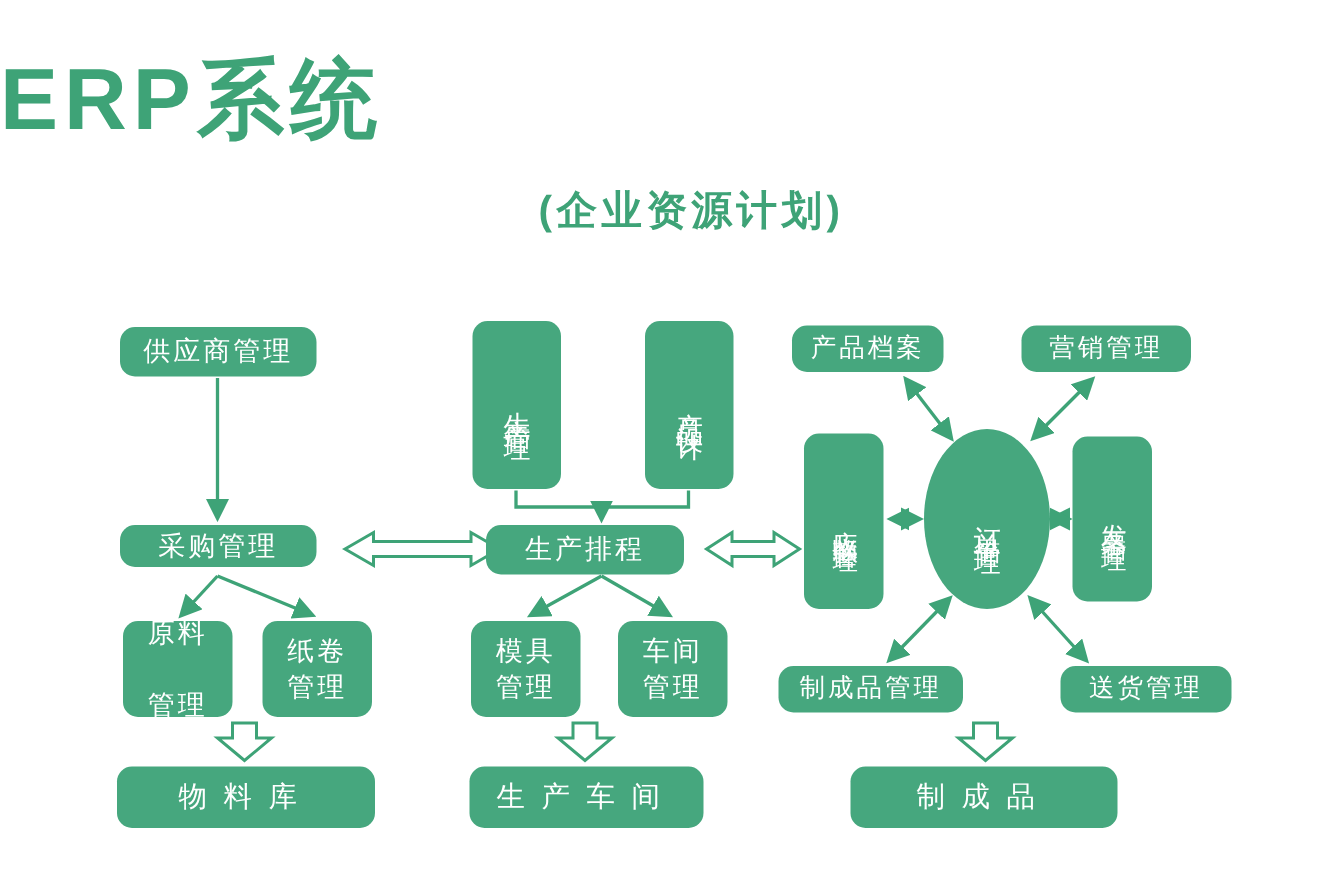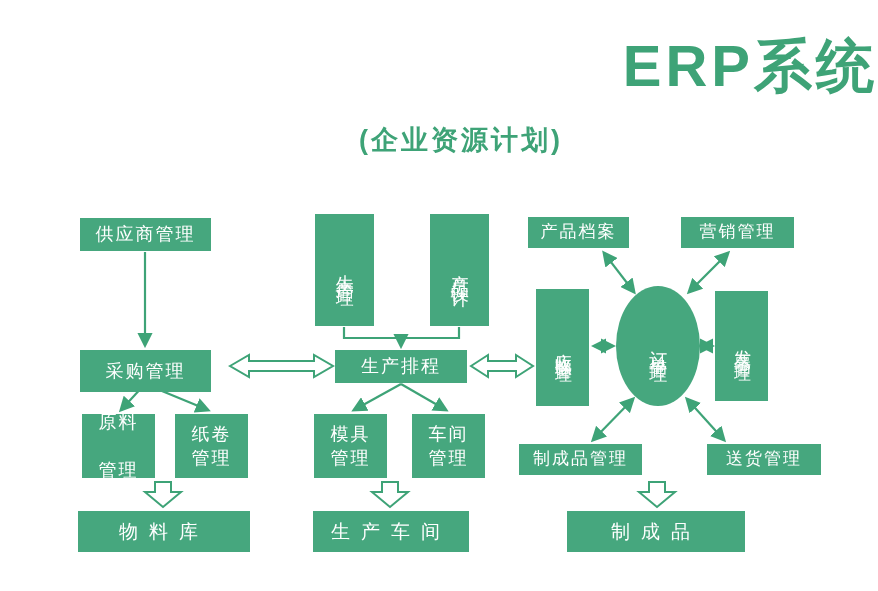--- a/index.html
+++ b/index.html
@@ -1,31 +1,31 @@
 <!DOCTYPE html>
 <html><head>
 <meta charset="utf-8">
 <style>
   html,body{margin:0;padding:0;background:#ffffff;}
   .canvas{
     position:relative;width:878px;height:591px;background:#ffffff;
     font-family:"Liberation Sans","DejaVu Sans",sans-serif;overflow:hidden;
   }
   .page-title{
-    position:absolute;top:28px;left:0;width:100%;text-align:right;
+    position:absolute;top:28px;left:0;width:100%;text-align:left;
     color:#3ea377;font-size:58px;font-weight:bold;letter-spacing:4px;
   }
   .page-subtitle{
     position:absolute;top:122px;left:0;width:100%;text-align:center;
     color:#3ea377;font-size:27px;font-weight:bold;letter-spacing:3px;padding-left:22px;
   }
   .box{
     position:absolute;background:#46a77e;color:#ffffff;
     display:flex;align-items:center;justify-content:center;
-    font-size:18px;letter-spacing:2px;border-radius:0;line-height:1.35;
+    font-size:18px;letter-spacing:2px;border-radius:10px;line-height:1.35;
     text-align:center;
   }
   .box.two-line{flex-direction:column;}
   .box.vert{writing-mode:vertical-rl;text-orientation:upright;letter-spacing:5px;}
   .box.wide{letter-spacing:11px;font-size:19px;}
   .ellipse{border-radius:50%;}
   .arrow-layer{position:absolute;left:0;top:0;width:878px;height:591px;pointer-events:none;}
 </style>
 </head>
 <body>
@@ -63,34 +63,34 @@
       <polygon points="649,482 665,482 665,492 675,492 657,507 639,492 649,492"></polygon>
       <polygon points="230,366 249,355 249,361 314,361 314,355 333,366 314,377 314,371 249,371 249,377"></polygon>
       <polygon points="471,366 488,355 488,361 516,361 516,355 533,366 516,377 516,371 488,371 488,377"></polygon>
     </g>
   </svg>
 
   <div class="page-title">ERP系统</div>
   <div class="page-subtitle">(企业资源计划)</div>
 
   <div class="box" style="left:80px;top:218px;width:131px;height:33px;">供应商管理</div>
-  <div class="box" style="left:80px;top:350px;width:131px;height:42px;">采购管理</div>
+  <div class="box" style="left:80px;top:350px;width:131px;height:28px;">采购管理</div>
   <div class="box two-line" style="left:82px;top:414px;width:73px;height:64px;gap:24px;">
     <span>原料</span>
     <span>管理</span>
   </div>
   <div class="box two-line" style="left:175px;top:414px;width:73px;height:64px;">
     <span>纸卷</span>
     <span>管理</span>
   </div>
   <div class="box wide" style="left:78px;top:511px;width:172px;height:41px;">物料库</div>
 
   <div class="box vert" style="left:315px;top:214px;width:59px;height:112px;">生产管理</div>
   <div class="box vert" style="left:430px;top:214px;width:59px;height:112px;">产品设计</div>
-  <div class="box" style="left:335px;top:350px;width:132px;height:33px;">生产排程</div>
+  <div class="box" style="left:324px;top:350px;width:132px;height:33px;">生产排程</div>
   <div class="box two-line" style="left:314px;top:414px;width:73px;height:64px;">
     <span>模具</span>
     <span>管理</span>
   </div>
   <div class="box two-line" style="left:412px;top:414px;width:73px;height:64px;">
     <span>车间</span>
     <span>管理</span>
   </div>
   <div class="box wide" style="left:313px;top:511px;width:156px;height:41px;">生产车间</div>
 

